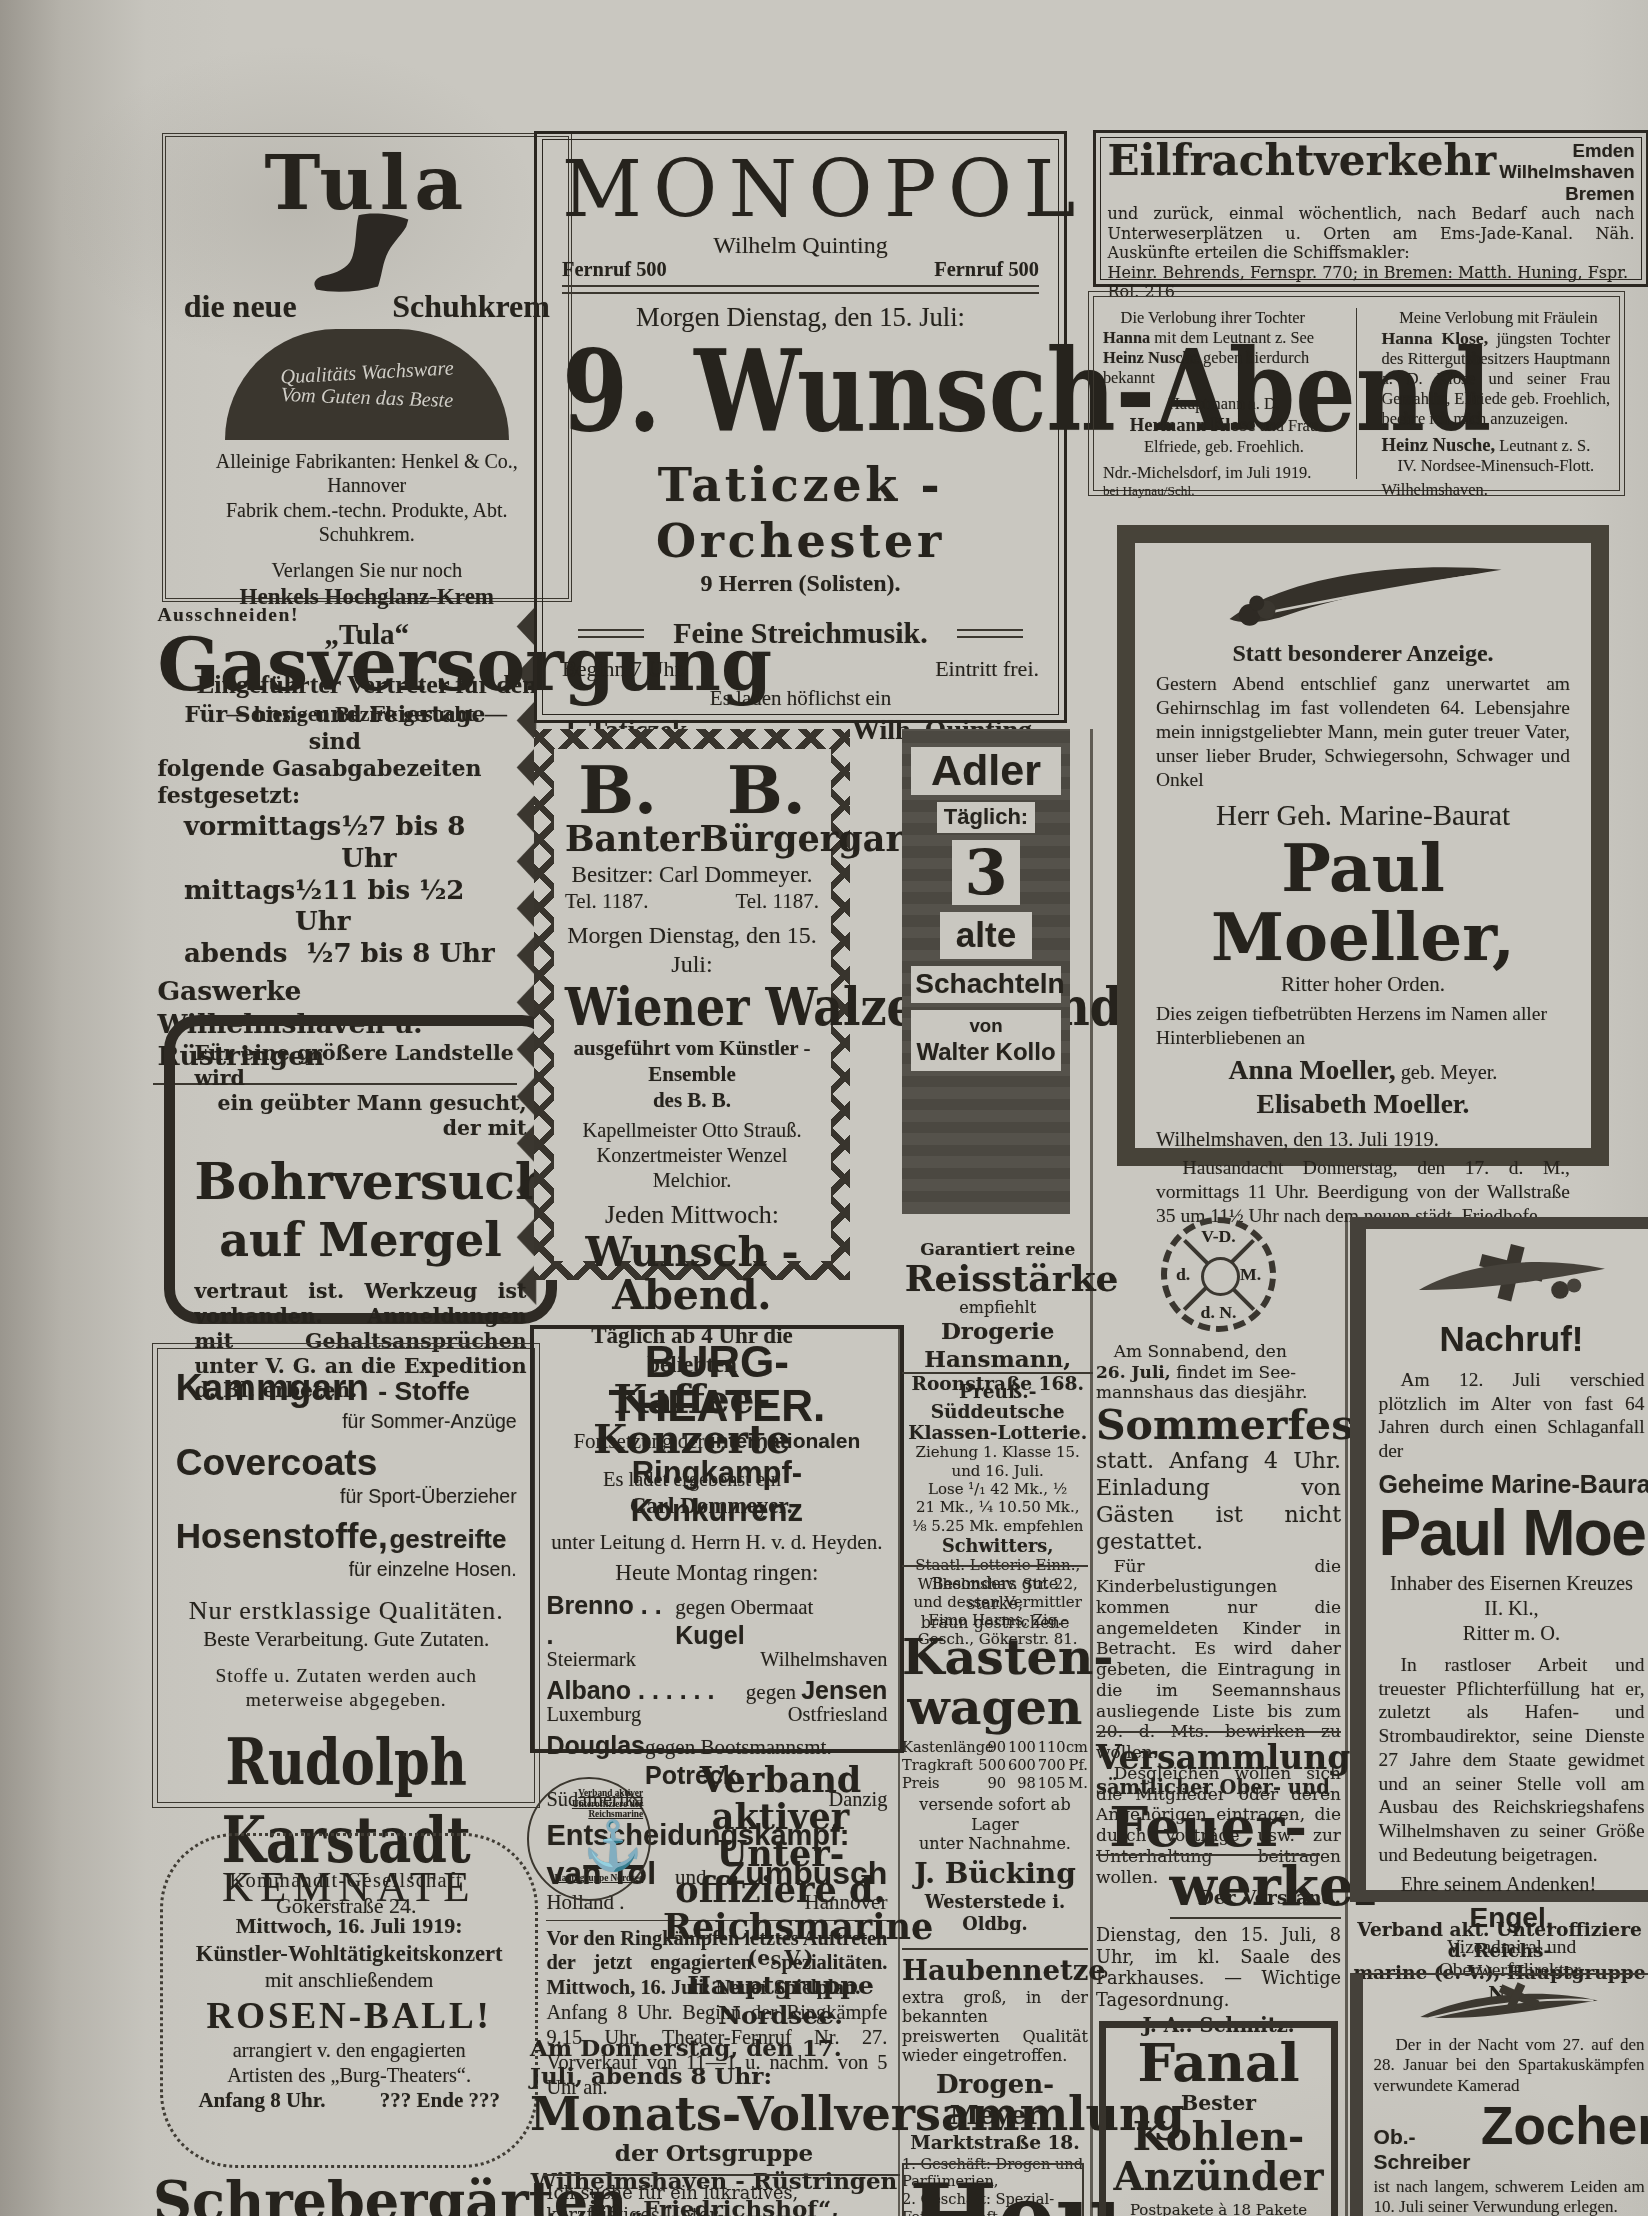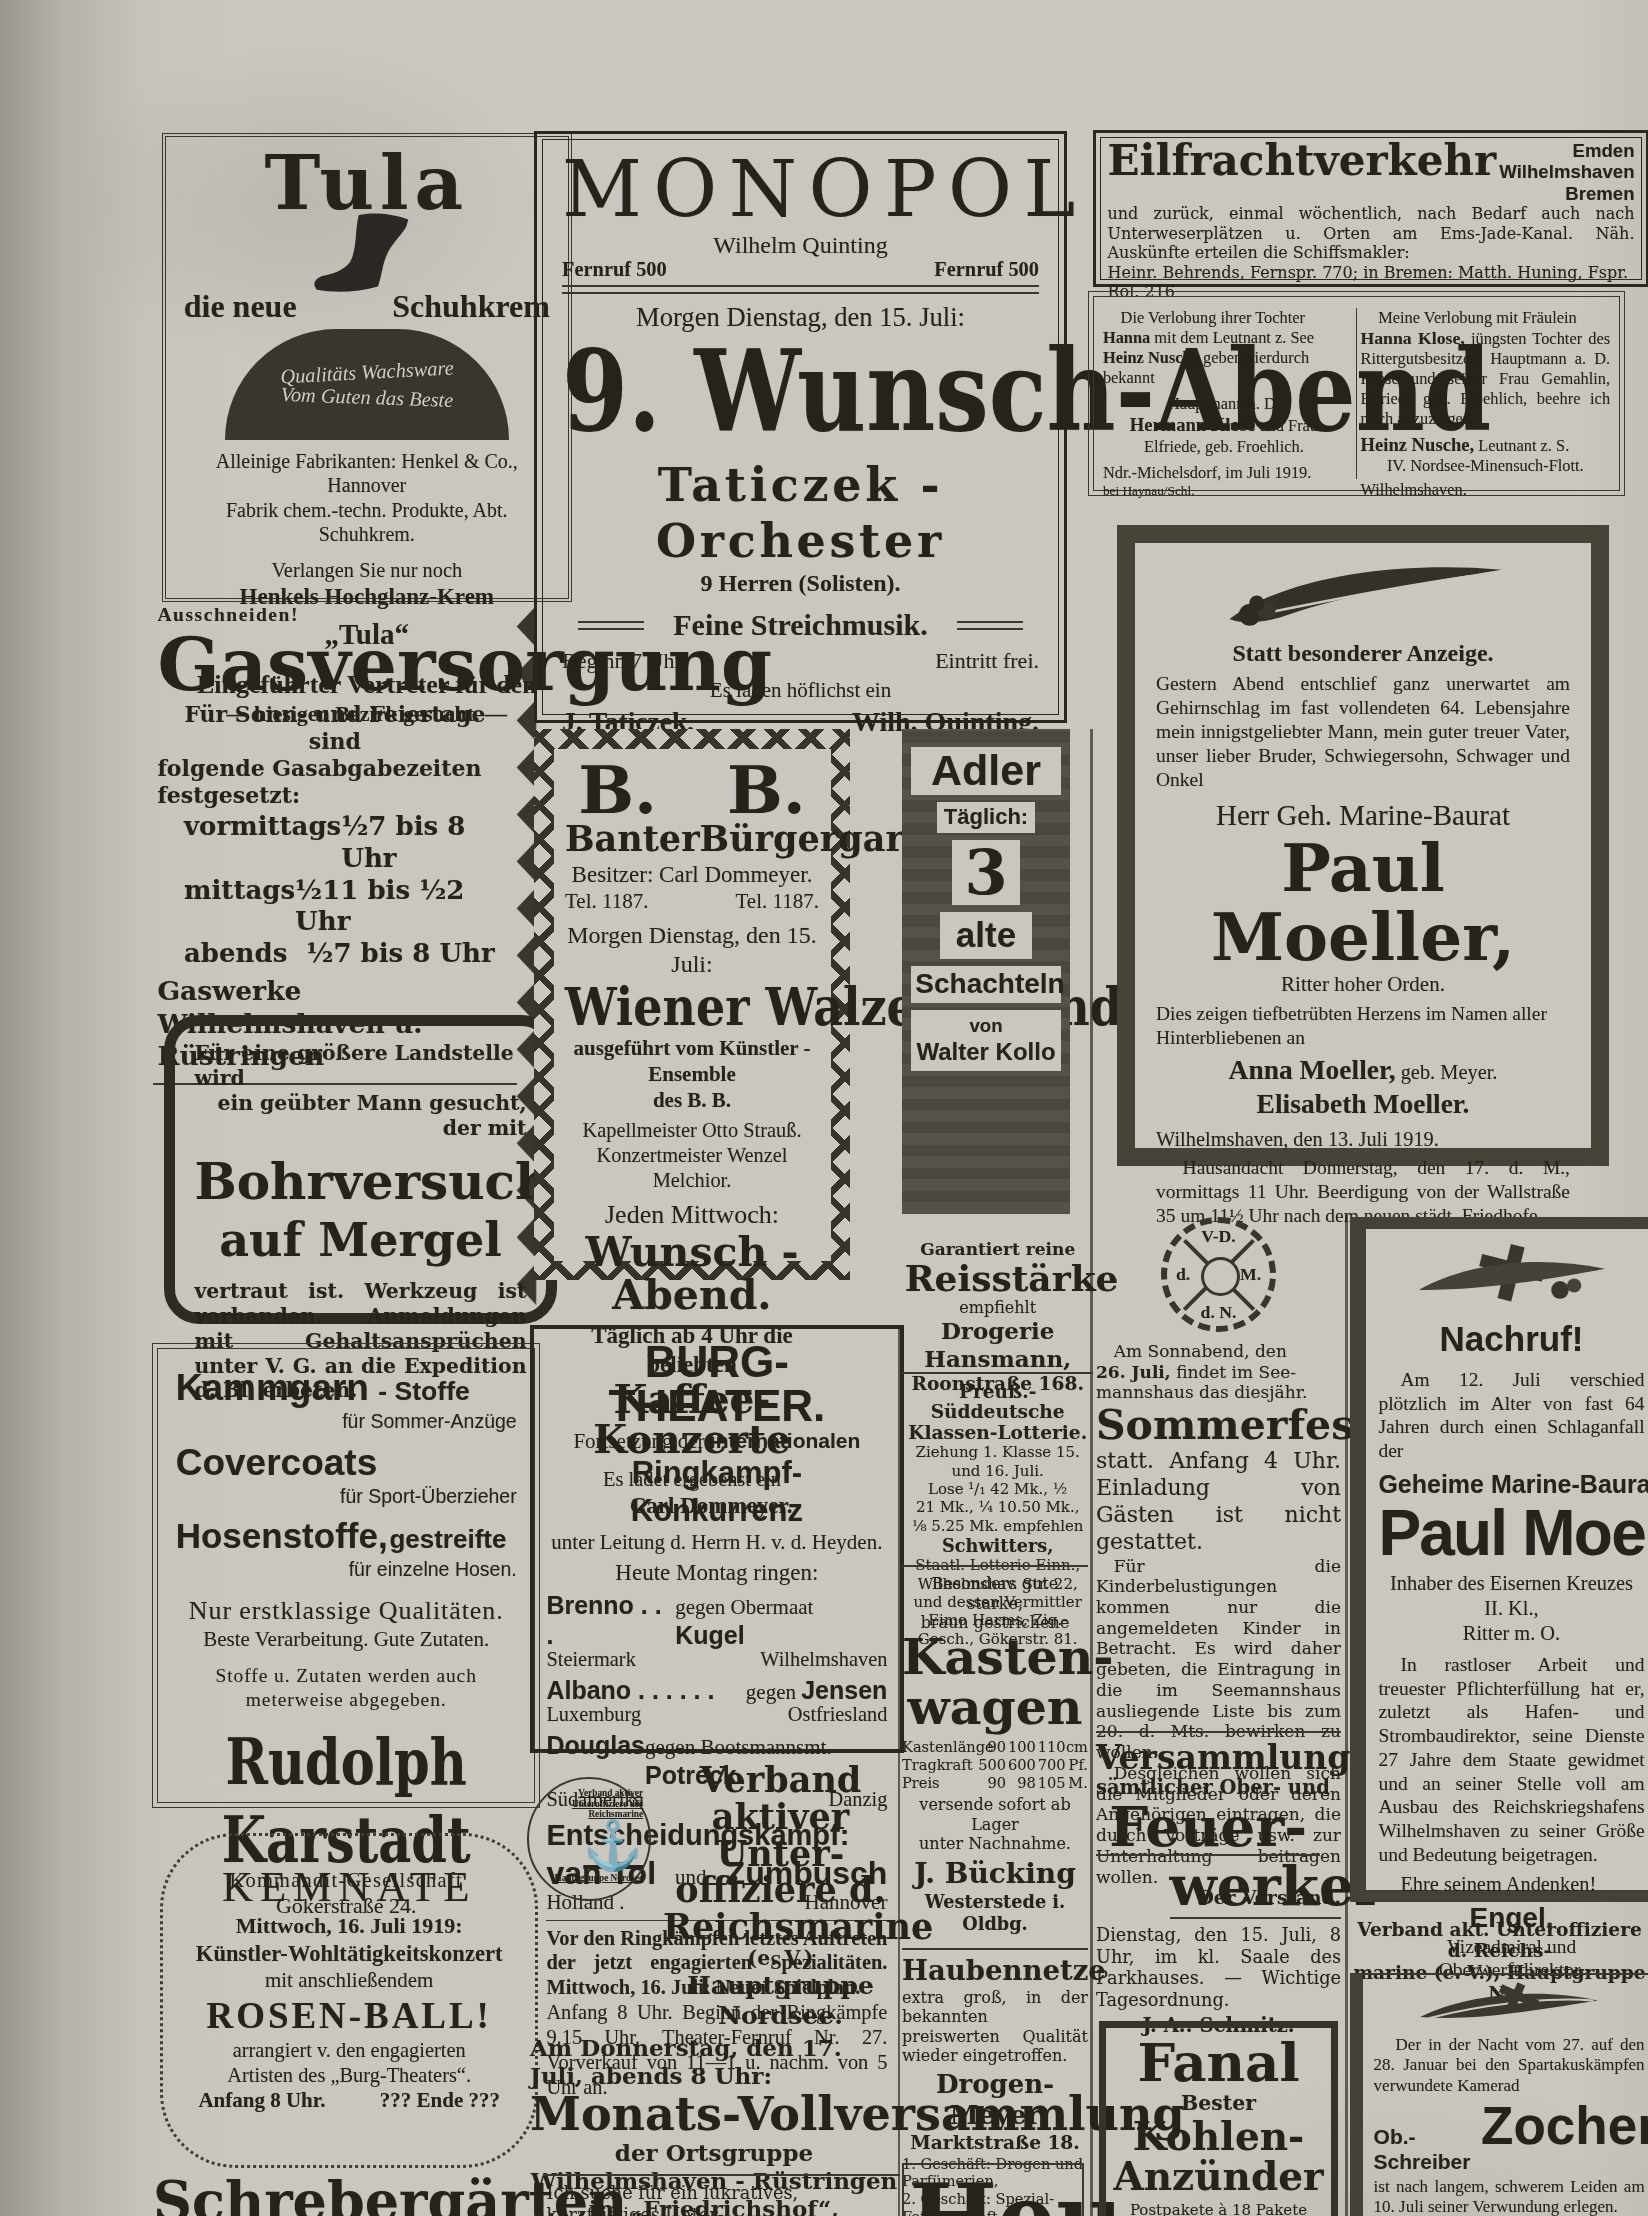--- a/index.html
+++ b/index.html
@@ -175,21 +175,21 @@
     <div style="font-size:24px">Wilhelm Quinting</div>
     <div class="row b" style="font-size:20.4px;margin-top:-3.5px">
       <span>Fernruf 500</span>
       <span>Fernruf 500</span>
     </div>
     <div class="dbl" style="margin:3.5px 0 7px 0"></div>
     <div style="font-size:26.6px">Morgen Dienstag, den 15. Juli:</div>
     <div class="fk" style="font-size:95px;line-height:1;transform:scaleY(1.18);transform-origin:top;white-space:nowrap">9. Wunsch-Abend</div>
     <div class="b sp" style="font-size:46px;margin-top:28px;font-family:'DejaVu Serif',serif">Taticzek - Orchester</div>
     <div class="b" style="font-size:24px">9 Herren (Solisten).</div>
-    <div style="display:flex;align-items:center;justify-content:center;gap:29px;margin-top:9px">
+    <div style="display:flex;align-items:center;justify-content:center;gap:29px;margin-top:17px">
       <span class="dbl" style="width:66px"></span>
       <span class="b" style="font-size:30px">Feine Streichmusik.</span>
       <span class="dbl" style="width:66px"></span>
     </div>
     <div class="row" style="font-size:22px;margin-top:4.4px">
       <span>Beginn 7 Uhr.</span>
       <span>Eintritt frei.</span>
     </div>
     <div style="font-size:21px;margin-top:2.7px">Es laden höflichst ein</div>
     <div class="row" style="margin-top:1.8px">
@@ -411,21 +411,21 @@
         <div style="text-indent:17.7px">Die Verlobung ihrer Tochter</div>
         <div><span class="b">Hanna</span><span> mit dem Leutnant z. See</span></div>
         <div><span class="b">Heinz Nusche</span><span> geben hierdurch</span></div>
         <div>bekannt</div>
         <div class="c" style="margin-top:6.2px">Hauptmann a. D.</div>
         <div class="c"><span class="b" style="font-size:18.6px">Hermann Klose</span><span> und Frau</span></div>
         <div class="c">Elfriede, geb. Froehlich.</div>
         <div style="margin-top:6.2px">Ndr.-Michelsdorf, im Juli 1919.</div>
         <div style="font-size:13.3px">bei Haynau/Schl.</div>
       </div>
-      <div style="width:50%;padding-left:4px;font-size:16.4px;box-sizing:border-box">
+      <div style="width:50%;padding-left:25px;font-size:16.4px;box-sizing:border-box">
         <div style="text-indent:17.7px">Meine Verlobung mit Fräulein</div>
         <div class="j"><span class="b" style="font-size:17.7px">Hanna Klose,</span><span> jüngsten Tochter des Rittergutsbesitzers Hauptmann a. D. Klose und seiner Frau Gemahlin, Elfriede geb. Froehlich, beehre ich mich anzuzeigen.</span></div>
         <div style="margin-top:4.4px"><span class="b" style="font-size:18.6px">Heinz Nusche,</span><span> Leutnant z. S.</span></div>
         <div class="c">IV. Nordsee-Minensuch-Flott.</div>
         <div style="margin-top:3.5px">Wilhelmshaven.</div>
       </div>
     </div>
   </div>
 
   <div class="ad" id="moeller" style="left:1117px;top:525px;width:492px;height:641px;box-sizing:border-box">

